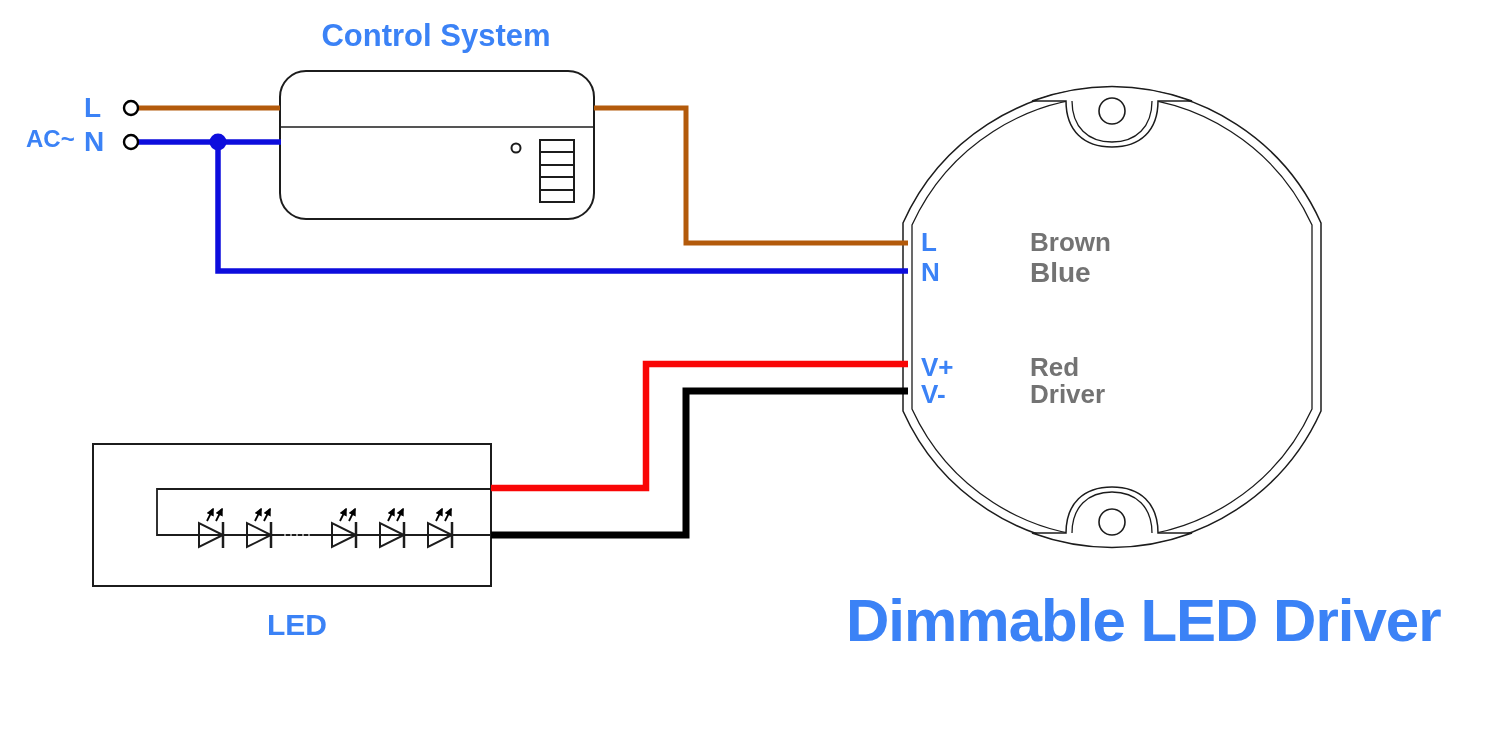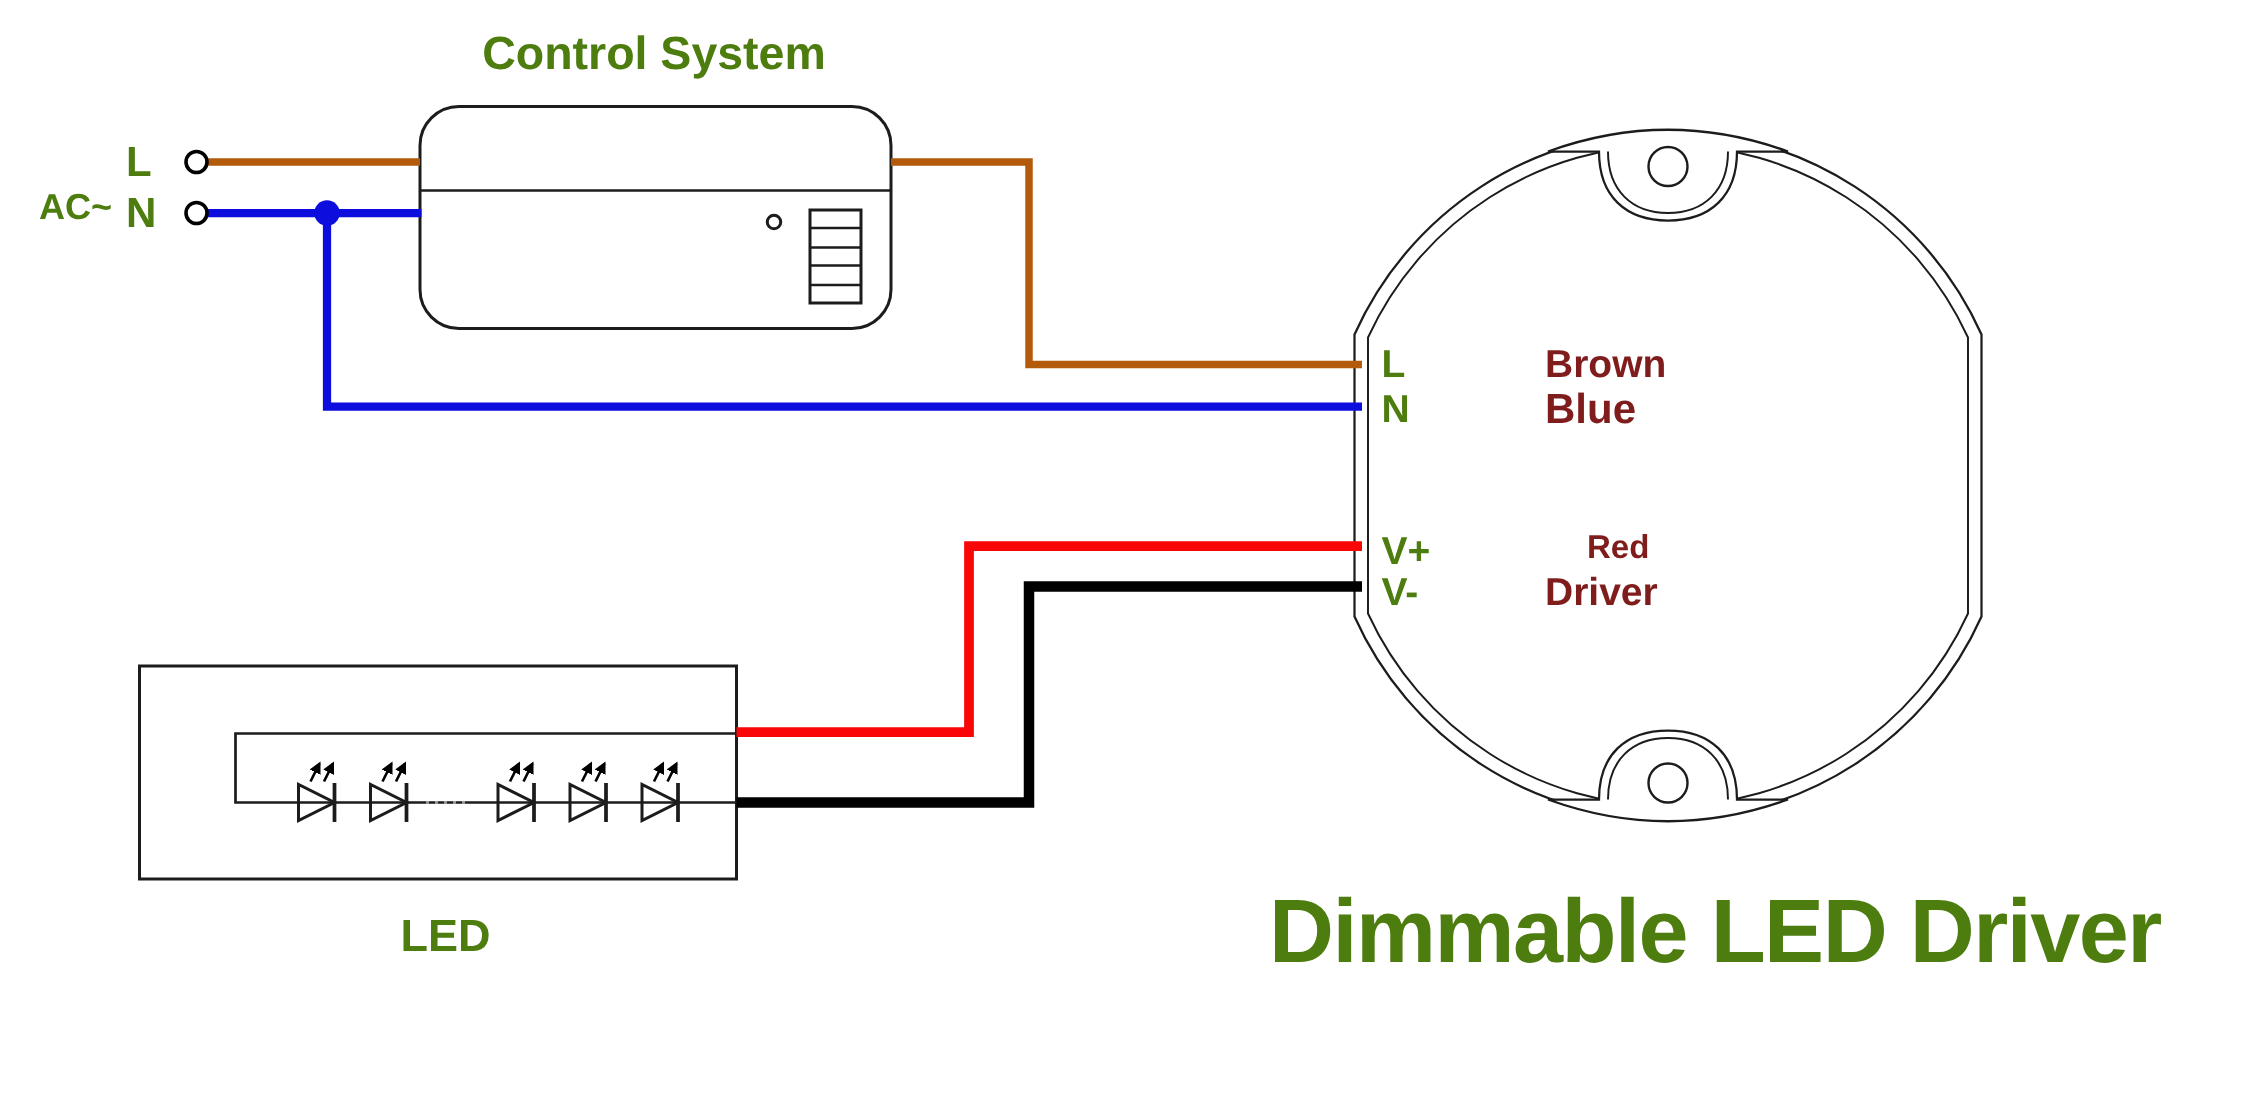--- a/index.html
+++ b/index.html
@@ -11,36 +11,36 @@
     font-family: "Liberation Sans", "DejaVu Sans", sans-serif;
     overflow: hidden;
   }
   .canvas svg.diagram {
     position: absolute;
     left: 0; top: 0;
   }
   .lbl {
     position: absolute;
     font-weight: bold;
-    color: #4d7c0f;
+    color: #3b82f6;
     line-height: 1;
     white-space: nowrap;
   }
-  .lbl.gray { color: #7f1d1d; }
+  .lbl.gray { color: #737373; }
   .ac-label        { left: 26px;  top: 127px; font-size: 24px; }
   .ac-line-label   { left: 84px;  top: 94px;  font-size: 28px; }
   .ac-neutral-label{ left: 84px;  top: 128px; font-size: 28px; }
   .control-title   { left: 316px; top: 20px;  width: 240px; text-align: center; font-size: 31px; }
   .drv-l           { left: 921px; top: 229px; font-size: 26px; }
   .drv-n           { left: 921px; top: 259px; font-size: 26px; }
   .drv-vp          { left: 921px; top: 354px; font-size: 26px; }
   .drv-vm          { left: 921px; top: 381px; font-size: 26px; }
   .wire-brown-lbl  { left: 1030px; top: 229px; font-size: 26px; }
   .wire-blue-lbl   { left: 1030px; top: 259px; font-size: 28px; }
-  .wire-red-lbl    { left: 1058px; top: 354px; font-size: 22px; }
+  .wire-red-lbl    { left: 1030px; top: 354px; font-size: 26px; }
   .wire-black-lbl  { left: 1030px; top: 381px; font-size: 26px; }
   .led-label       { left: 242px; top: 610px; width: 110px; text-align: center; font-size: 30px; }
   .driver-title    { left: 830px; top: 591px; font-size: 60px; letter-spacing: -1px; margin-left: 16px; }
 </style>
 </head>
 <body>
 
 <div class="canvas">
 
   <svg class="diagram" width="1504" height="738" viewBox="0 0 1504 738">

